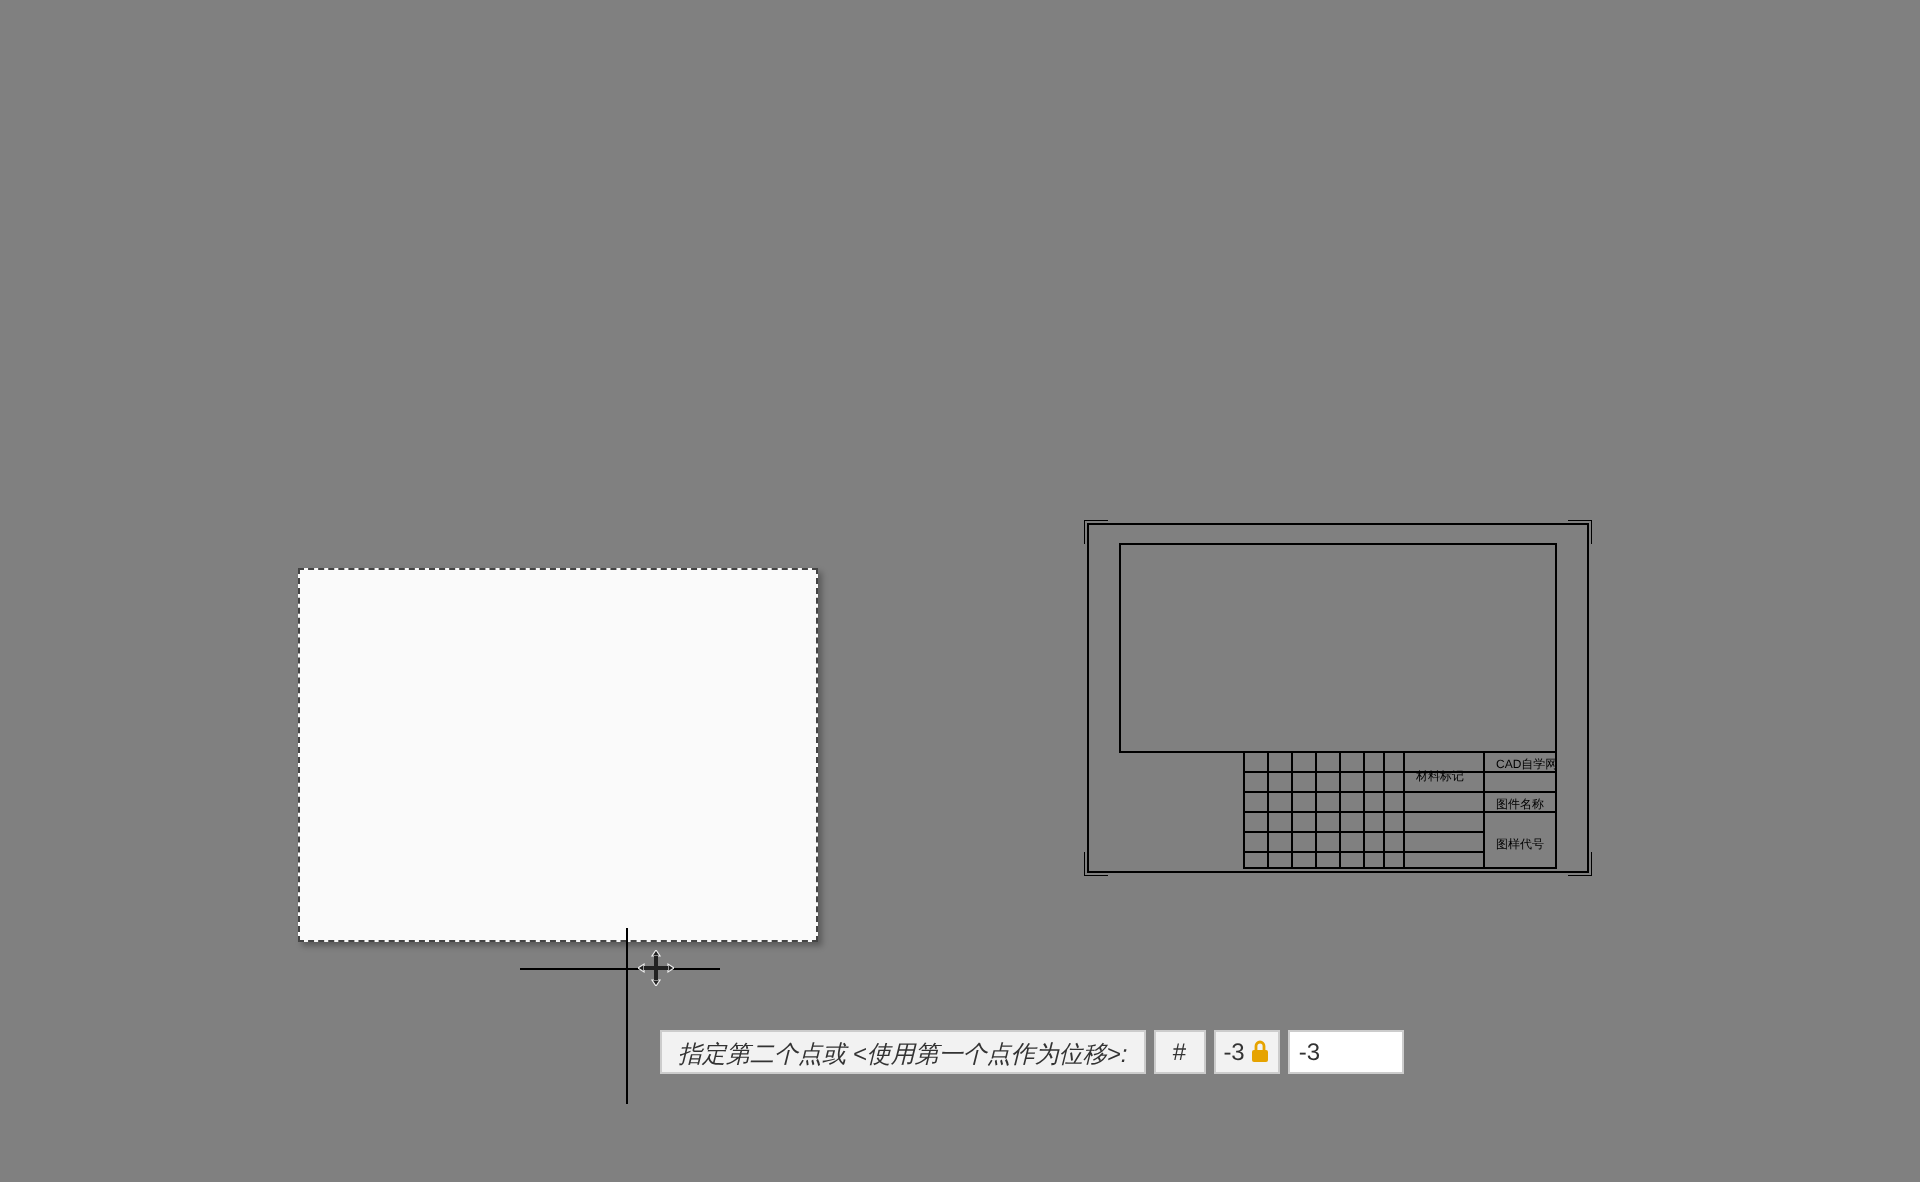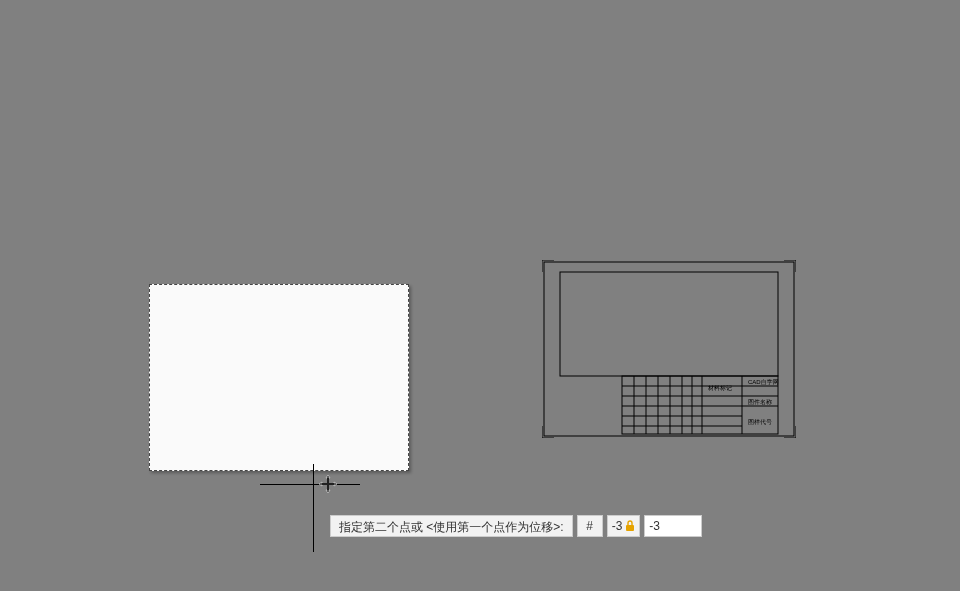--- a/index.html
+++ b/index.html
@@ -70,20 +70,21 @@
     height: 22px;
     gap: 4px;
   }
   .dyn-prompt {
     background: #f2f2f2;
     color: #333;
     padding: 0 8px;
     line-height: 22px;
     border: 1px solid #ccc;
     white-space: nowrap;
+    font-style: italic;
   }
   .dyn-cell {
     background: #f2f2f2;
     border: 1px solid #ccc;
     line-height: 20px;
     padding: 0 6px;
     color: #333;
     min-width: 12px;
     text-align: center;
   }

